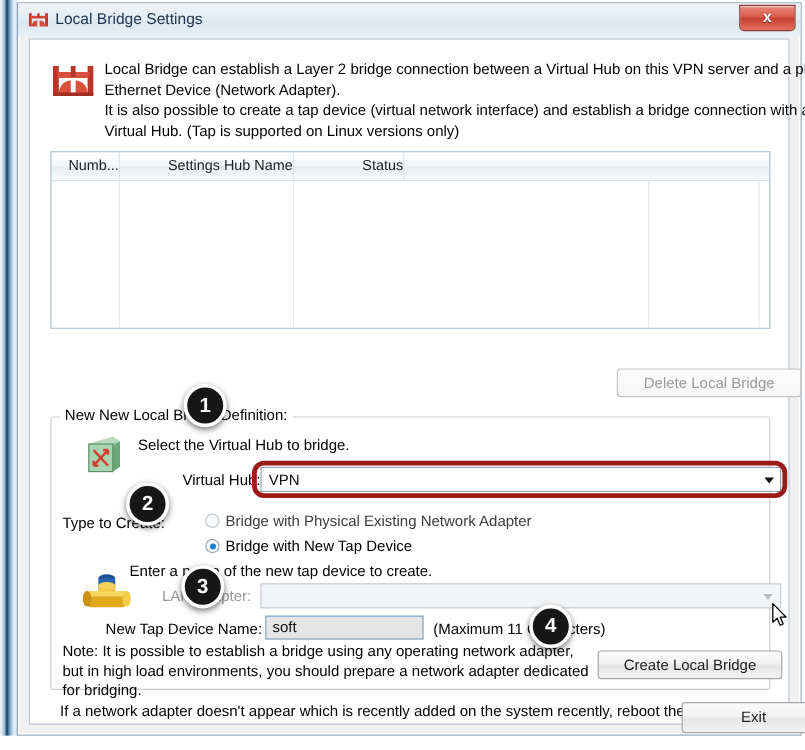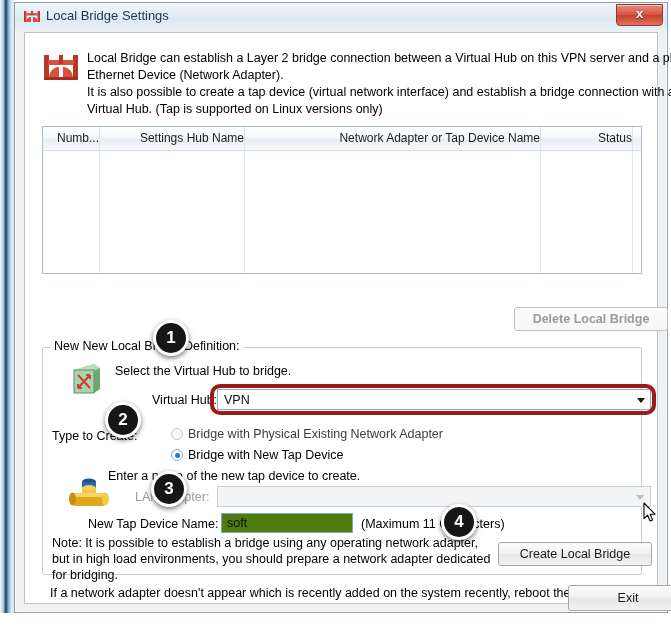--- a/index.html
+++ b/index.html
@@ -174,21 +174,20 @@
     color: #1b1b1b;
     text-align: center;
     cursor: pointer;
     box-sizing: border-box;
   }
   .win-btn.disabled {
     color: #9a9a9a;
     border-color: #c2c2c2;
     background: linear-gradient(to bottom, #fcfcfc 0%, #f6f6f6 100%);
     cursor: default;
-    font-weight: bold;
   }
   #delete-bridge-btn {
     position: absolute;
     left: 489px; top: 274px;
     width: 154px; height: 24px;
     line-height: 22px;
   }
 
   
   #groupbox {
@@ -344,21 +343,21 @@
   #tap-name-label {
     position: absolute;
     left: 63px; top: 484px;
     font-size: 12.5px;
     white-space: nowrap;
   }
   #tap-name-input {
     position: absolute;
     left: 196px; top: 480px;
     width: 132px; height: 20px;
-    background: #4d7c0f;
+    background: #e5e5e5;
     border: 1px solid #7fa9c9;
     box-sizing: border-box;
     font-family: "Liberation Sans", sans-serif;
     font-size: 12.5px;
     color: #111;
     padding: 0 5px;
     outline: none;
   }
   #tap-name-max {
     position: absolute;
@@ -473,21 +472,20 @@
       <div>Local Bridge can establish a Layer 2 bridge connection between a Virtual Hub on this VPN server and a physical</div>
       <div>Ethernet Device (Network Adapter).</div>
       <div>It is also possible to create a tap device (virtual network interface) and establish a bridge connection with a</div>
       <div>Virtual Hub. (Tap is supported on Linux versions only)</div>
     </div>
 
     <div id="listview">
       <div id="listview-header">
         <div class="lv-col c0">Numb...</div>
         <div class="lv-col c1">Settings Hub Name</div>
-        <div class="lv-col c2">Network Adapter or Tap Device Name</div>
         <div class="lv-col c3">Status</div>
         <div class="lv-col c4"></div>
       </div>
       <div id="listview-body">
         <div class="lv-grid" style="left:56px"></div>
         <div class="lv-grid" style="left:201px"></div>
         <div class="lv-grid" style="left:497px"></div>
         <div class="lv-grid" style="left:589px"></div>
       </div>
     </div>

